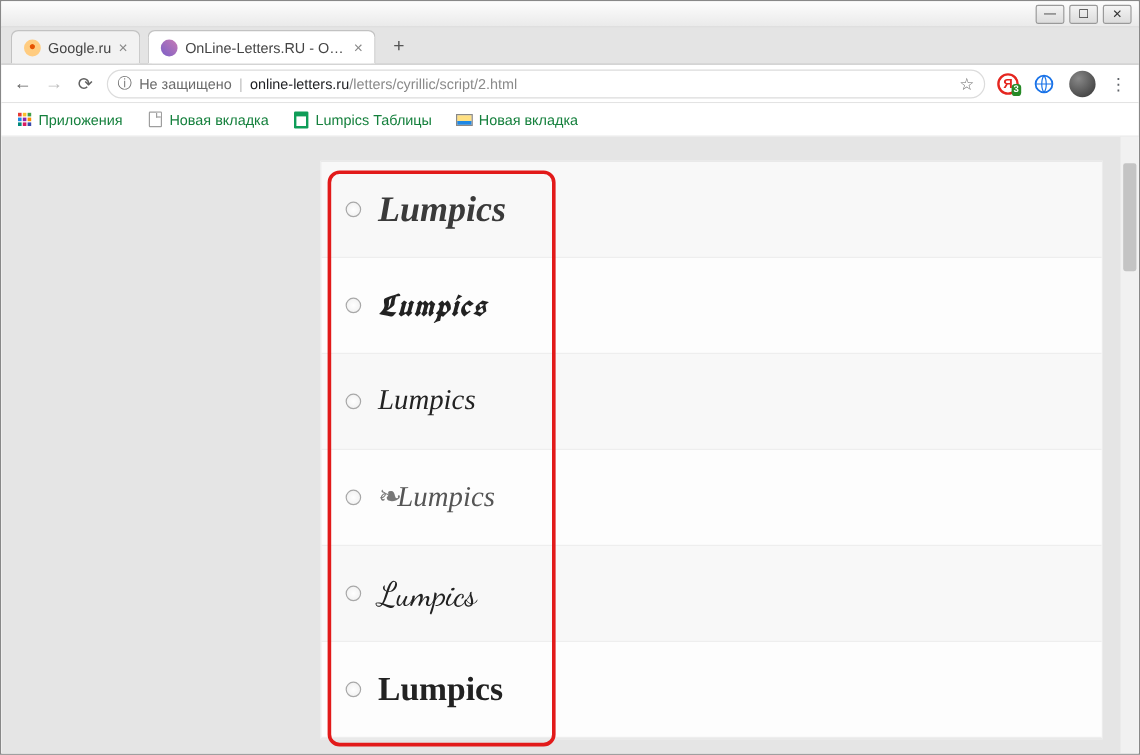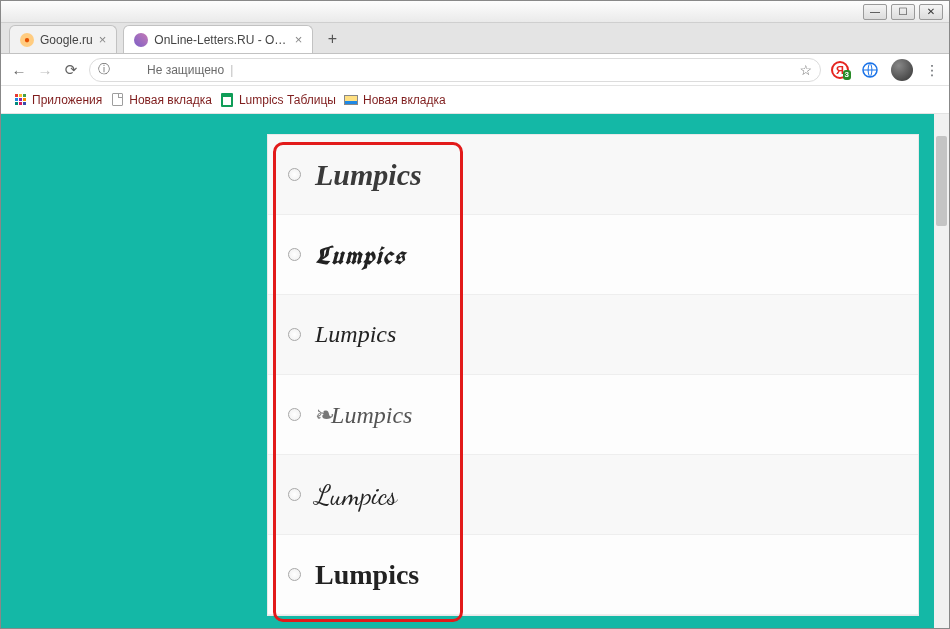--- a/index.html
+++ b/index.html
@@ -71,36 +71,36 @@
     display:flex;align-items:center;padding:0 10px;gap:10px;
   }
   .navbtn{color:#616161;font-size:15px;width:16px;text-align:center;}
   .navbtn.disabled{color:#bdbdbd;}
   .omnibox{
     flex:1;display:flex;align-items:center;gap:6px;
     height:24px;padding:0 8px;border:1px solid #dcdcdc;border-radius:12px;
     font-size:12px;color:#202124;background:#fff;
   }
   .omni-info{font-size:12px;color:#6b6b6b;}
-  .omni-warn{color:#6b6b6b;margin-left:31px;}
+  .omni-warn{color:#6b6b6b;}
   .omni-url .host{color:#202124;}
   .omni-url .path{color:#8a8a8a;}
   .omni-star{margin-left:auto;color:#6b6b6b;font-size:14px;}
   .toolbar-right{display:flex;align-items:center;gap:12px;}
   .ext-icon{width:18px;height:18px;position:relative;display:flex;align-items:center;justify-content:center;}
   .ext-icon.yandex{border-radius:50%;background:#fff;border:2px solid #e52620;color:#e52620;font-weight:bold;font-size:11px;}
   .ext-badge{position:absolute;bottom:-3px;right:-4px;background:#278a27;color:#fff;font-size:8px;border-radius:3px;padding:0 2px;line-height:10px;}
   .ext-icon.globe svg circle{stroke:#1a73e8;}
   .avatar{width:22px;height:22px;border-radius:50%;background:radial-gradient(circle at 35% 30%,#888,#333);} 
   .menu-dots{font-size:14px;color:#5f6368;letter-spacing:0;}
   
   .bookmarks{
     height:28px;border-bottom:1px solid #e3e3e3;
-    display:flex;align-items:center;gap:8px;padding:0 12px;
-    font-size:12px;color:#7f1d1d;background:#fff;
+    display:flex;align-items:center;gap:20px;padding:0 12px;
+    font-size:12px;color:#15803d;background:#fff;
   }
   .bm{display:flex;align-items:center;gap:5px;}
   .bm .ic{width:14px;height:14px;display:flex;align-items:center;justify-content:center;}
   .ic-apps{display:grid;grid-template-columns:repeat(3,3px);grid-template-rows:repeat(3,3px);gap:1px;}
   .ic-apps span{background:#fb8c00;width:3px;height:3px;}
   .ic-apps span:nth-child(1){background:#e53935;}
   .ic-apps span:nth-child(2){background:#fbc02d;}
   .ic-apps span:nth-child(3){background:#43a047;}
   .ic-apps span:nth-child(4){background:#1e88e5;}
   .ic-apps span:nth-child(5){background:#8e24aa;}
@@ -113,21 +113,21 @@
   .ic-sheets{width:12px;height:14px;background:#0f9d58;border-radius:1px;position:relative;}
   .ic-sheets:before{content:"";position:absolute;left:2px;right:2px;top:4px;bottom:2px;background:#fff;}
   .ic-pic{width:14px;height:10px;border:1px solid #888;background:linear-gradient(#ffe082 60%,#1e88e5 60%);}
   
   .content{
     position:absolute;top:113px;left:0;right:0;bottom:0;
     background:#fdfdfd;
     overflow:hidden;
   }
   .content-inner{
-    position:absolute;top:0;left:0;right:15px;bottom:0;background:#14b8a6;padding-left:31px;
+    position:absolute;top:0;left:0;right:15px;bottom:0;background:#e5e5e5;padding-left:31px;
   }
   .scroll-v{
     position:absolute;top:0;right:0;width:15px;bottom:0;background:#f1f1f1;
   }
   .scroll-thumb{
     position:absolute;top:22px;right:2px;width:11px;height:90px;background:#c4c4c4;border-radius:2px;
   }
   .font-panel{
     position:absolute;left:266px;top:20px;right:15px;bottom:12px;
     background:#fdfdfd;border:1px solid #e9e9e9;
@@ -179,20 +179,23 @@
 </div>
 
 <div class="toolbar">
   <span class="navbtn">←</span>
   <span class="navbtn disabled">→</span>
   <span class="navbtn">⟳</span>
   <div class="omnibox">
     <span class="omni-info">ⓘ</span>
     <span class="omni-warn">Не защищено</span>
     <span style="color:#bdbdbd;">|</span>
+    <span class="omni-url">
+      <span class="host">online-letters.ru</span><span class="path">/letters/cyrillic/script/2.html</span>
+    </span>
     <span class="omni-star">☆</span>
   </div>
   <div class="toolbar-right">
     <div class="ext-icon yandex">
       <span>Я</span>
       <span class="ext-badge">3</span>
     </div>
     <div class="ext-icon globe">
       <svg width="18" height="18" viewBox="0 0 18 18" fill="none">
           <circle cx="9" cy="9" r="7" stroke-width="1.5"></circle>

